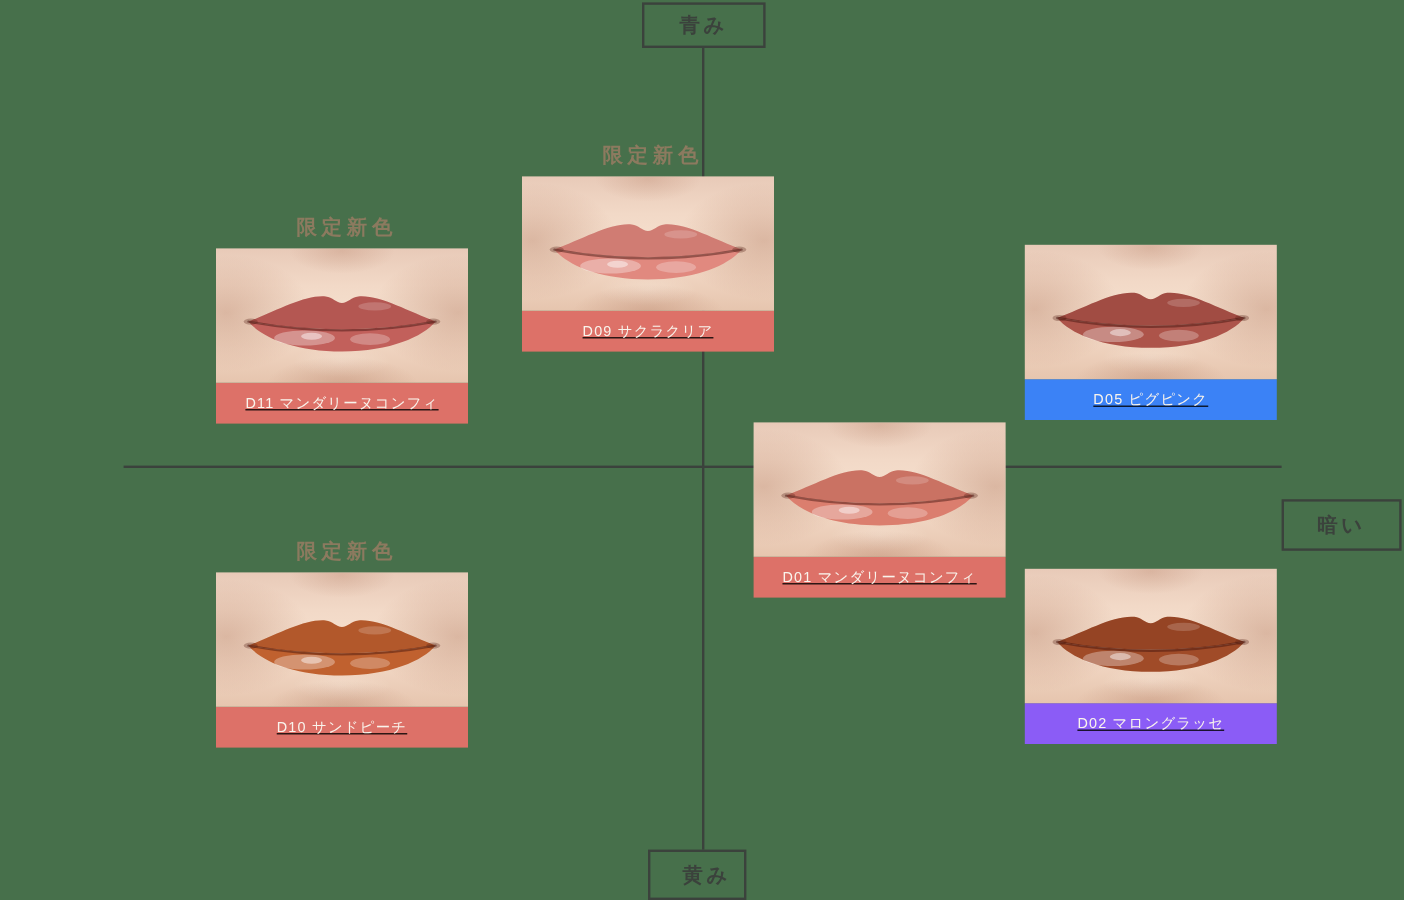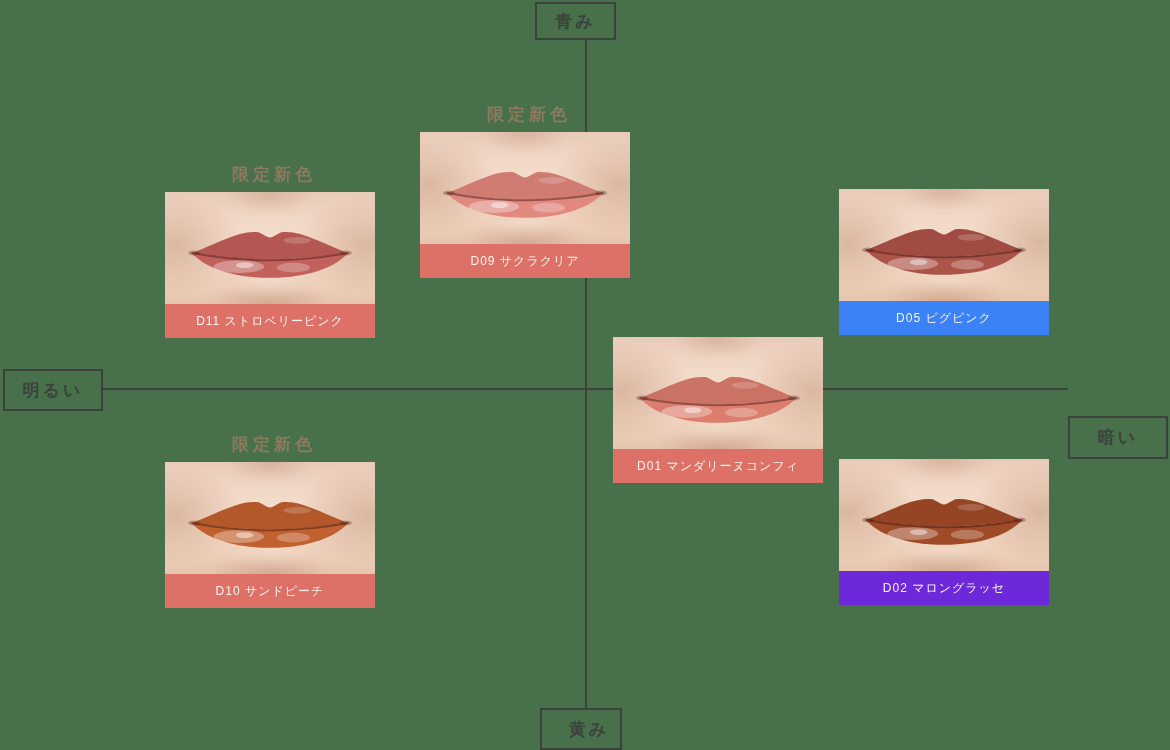--- a/index.html
+++ b/index.html
@@ -10,26 +10,26 @@
   }
   
   .vline{position:absolute;left:585px;top:40px;width:2px;height:668px;background:#3b423c;z-index:1;}
   .hline{position:absolute;left:103px;top:388px;width:965px;height:2px;background:#3b423c;z-index:1;}
   
   .axis-box{
     position:absolute;box-sizing:border-box;border:2px solid #3b423c;
     display:flex;align-items:center;justify-content:center;
     color:#3b423c;font-size:17px;font-weight:700;letter-spacing:3px;z-index:3;
   }
-  .axis-top{left:535px;top:2px;width:81px;height:38px;}
+  .axis-top{left:535px;top:2px;width:103px;height:38px;}
   .axis-bottom{left:540px;top:708px;width:82px;height:42px;padding-left:16px;}
   .axis-left{left:3px;top:369px;width:100px;height:42px;}
   .axis-right{left:1068px;top:368px;width:100px;height:43px;margin-top:48px;}
   
-  .swatch{position:absolute;width:218px;margin:0;z-index:2;}
+  .swatch{position:absolute;width:218px;margin:15px;z-index:2;text-decoration:underline;}
   .limited{
     position:absolute;left:0;top:-29px;width:100%;text-align:center;
     color:#8c7a5f;font-size:17px;font-weight:700;letter-spacing:4px;
   }
   .photo{
     position:relative;width:210px;height:112px;overflow:hidden;
     background:linear-gradient(180deg,#e8cab8 0%,#f2d9c7 28%,#f5dfcd 50%,#efd3bf 75%,#e6c5ae 100%);
   }
   .shade{
     position:absolute;left:0;top:0;right:0;bottom:0;
@@ -60,23 +60,20 @@
 
   <div class="vline"></div>
   <div class="hline"></div>
 
   <div class="axis-box axis-top">
     <span>青み</span>
   </div>
   <div class="axis-box axis-bottom">
     <span>黄み</span>
   </div>
-  <div class="axis-box axis-left">
-    <span>明るい</span>
-  </div>
   <div class="axis-box axis-right">
     <span>暗い</span>
   </div>
 
   <figure class="swatch pos-d09">
     <div class="limited">限定新色</div>
     <div class="photo">
       <div class="shade"></div>
       <svg class="lips" width="176" height="78" viewBox="0 0 180 80">
         <path d="M10,40 C34,31 58,17 76,18.5 C82,19 85,24 90,24 C95,24 98,19 104,18.5 C122,17 146,31 170,40 C141,44.5 116,46.5 90,46.5 C64,46.5 39,44.5 10,40 Z" fill="#e1897f"></path>
@@ -104,21 +101,21 @@
         <path fill="rgba(60,10,10,0.10)" d="M10,40 C34,31 58,17 76,18.5 C82,19 85,24 90,24 C95,24 98,19 104,18.5 C122,17 146,31 170,40 C141,44.5 116,46.5 90,46.5 C64,46.5 39,44.5 10,40 Z"></path>
         <path fill="none" stroke="rgba(60,15,10,0.45)" stroke-width="2" stroke-linecap="round" d="M10,40 C39,45.5 64,47.5 90,47.5 C116,47.5 141,45.5 170,40"></path>
         <ellipse cx="58" cy="54" rx="26" ry="6.5" fill="#ffffff" opacity="0.32"></ellipse>
         <ellipse cx="114" cy="55" rx="17" ry="5" fill="#ffffff" opacity="0.26"></ellipse>
         <ellipse cx="64" cy="52.5" rx="9" ry="3" fill="#ffffff" opacity="0.45"></ellipse>
         <ellipse cx="118" cy="27" rx="14" ry="3.5" fill="#ffffff" opacity="0.18"></ellipse>
         <ellipse cx="12" cy="40" rx="6" ry="2.6" fill="rgba(80,25,15,0.30)"></ellipse>
         <ellipse cx="168" cy="40" rx="6" ry="2.6" fill="rgba(80,25,15,0.30)"></ellipse>
       </svg>
     </div>
-    <figcaption class="bar" style="background: rgb(221, 113, 104);">D11 ストロベリーピンク</figcaption>
+    <figcaption class="bar" style="background: rgb(221, 113, 104);">D11 マンダリーヌコンフィ</figcaption>
   </figure>
 
   <figure class="swatch pos-d05">
     <div class="photo">
       <div class="shade"></div>
       <svg class="lips" width="176" height="78" viewBox="0 0 180 80">
         <path d="M10,40 C34,31 58,17 76,18.5 C82,19 85,24 90,24 C95,24 98,19 104,18.5 C122,17 146,31 170,40 C141,44.5 116,46.5 90,46.5 C64,46.5 39,44.5 10,40 Z" fill="#ad544a"></path>
         <path d="M10,40 C39,44.5 64,46.5 90,46.5 C116,46.5 141,44.5 170,40 C159,53 132,65.5 90,65.5 C48,65.5 21,53 10,40 Z" fill="#ad544a"></path>
         <path fill="rgba(60,10,10,0.10)" d="M10,40 C34,31 58,17 76,18.5 C82,19 85,24 90,24 C95,24 98,19 104,18.5 C122,17 146,31 170,40 C141,44.5 116,46.5 90,46.5 C64,46.5 39,44.5 10,40 Z"></path>
         <path fill="none" stroke="rgba(60,15,10,0.45)" stroke-width="2" stroke-linecap="round" d="M10,40 C39,45.5 64,47.5 90,47.5 C116,47.5 141,45.5 170,40"></path>
@@ -181,16 +178,16 @@
         <path fill="rgba(60,10,10,0.10)" d="M10,40 C34,31 58,17 76,18.5 C82,19 85,24 90,24 C95,24 98,19 104,18.5 C122,17 146,31 170,40 C141,44.5 116,46.5 90,46.5 C64,46.5 39,44.5 10,40 Z"></path>
         <path fill="none" stroke="rgba(60,15,10,0.45)" stroke-width="2" stroke-linecap="round" d="M10,40 C39,45.5 64,47.5 90,47.5 C116,47.5 141,45.5 170,40"></path>
         <ellipse cx="58" cy="54" rx="26" ry="6.5" fill="#ffffff" opacity="0.32"></ellipse>
         <ellipse cx="114" cy="55" rx="17" ry="5" fill="#ffffff" opacity="0.26"></ellipse>
         <ellipse cx="64" cy="52.5" rx="9" ry="3" fill="#ffffff" opacity="0.45"></ellipse>
         <ellipse cx="118" cy="27" rx="14" ry="3.5" fill="#ffffff" opacity="0.18"></ellipse>
         <ellipse cx="12" cy="40" rx="6" ry="2.6" fill="rgba(80,25,15,0.30)"></ellipse>
         <ellipse cx="168" cy="40" rx="6" ry="2.6" fill="rgba(80,25,15,0.30)"></ellipse>
       </svg>
     </div>
-    <figcaption class="bar" style="background: #6d28d9;">D02 マロングラッセ</figcaption>
+    <figcaption class="bar" style="background: #8b5cf6;">D02 マロングラッセ</figcaption>
   </figure>
 
 </div>
 
 </body></html>

